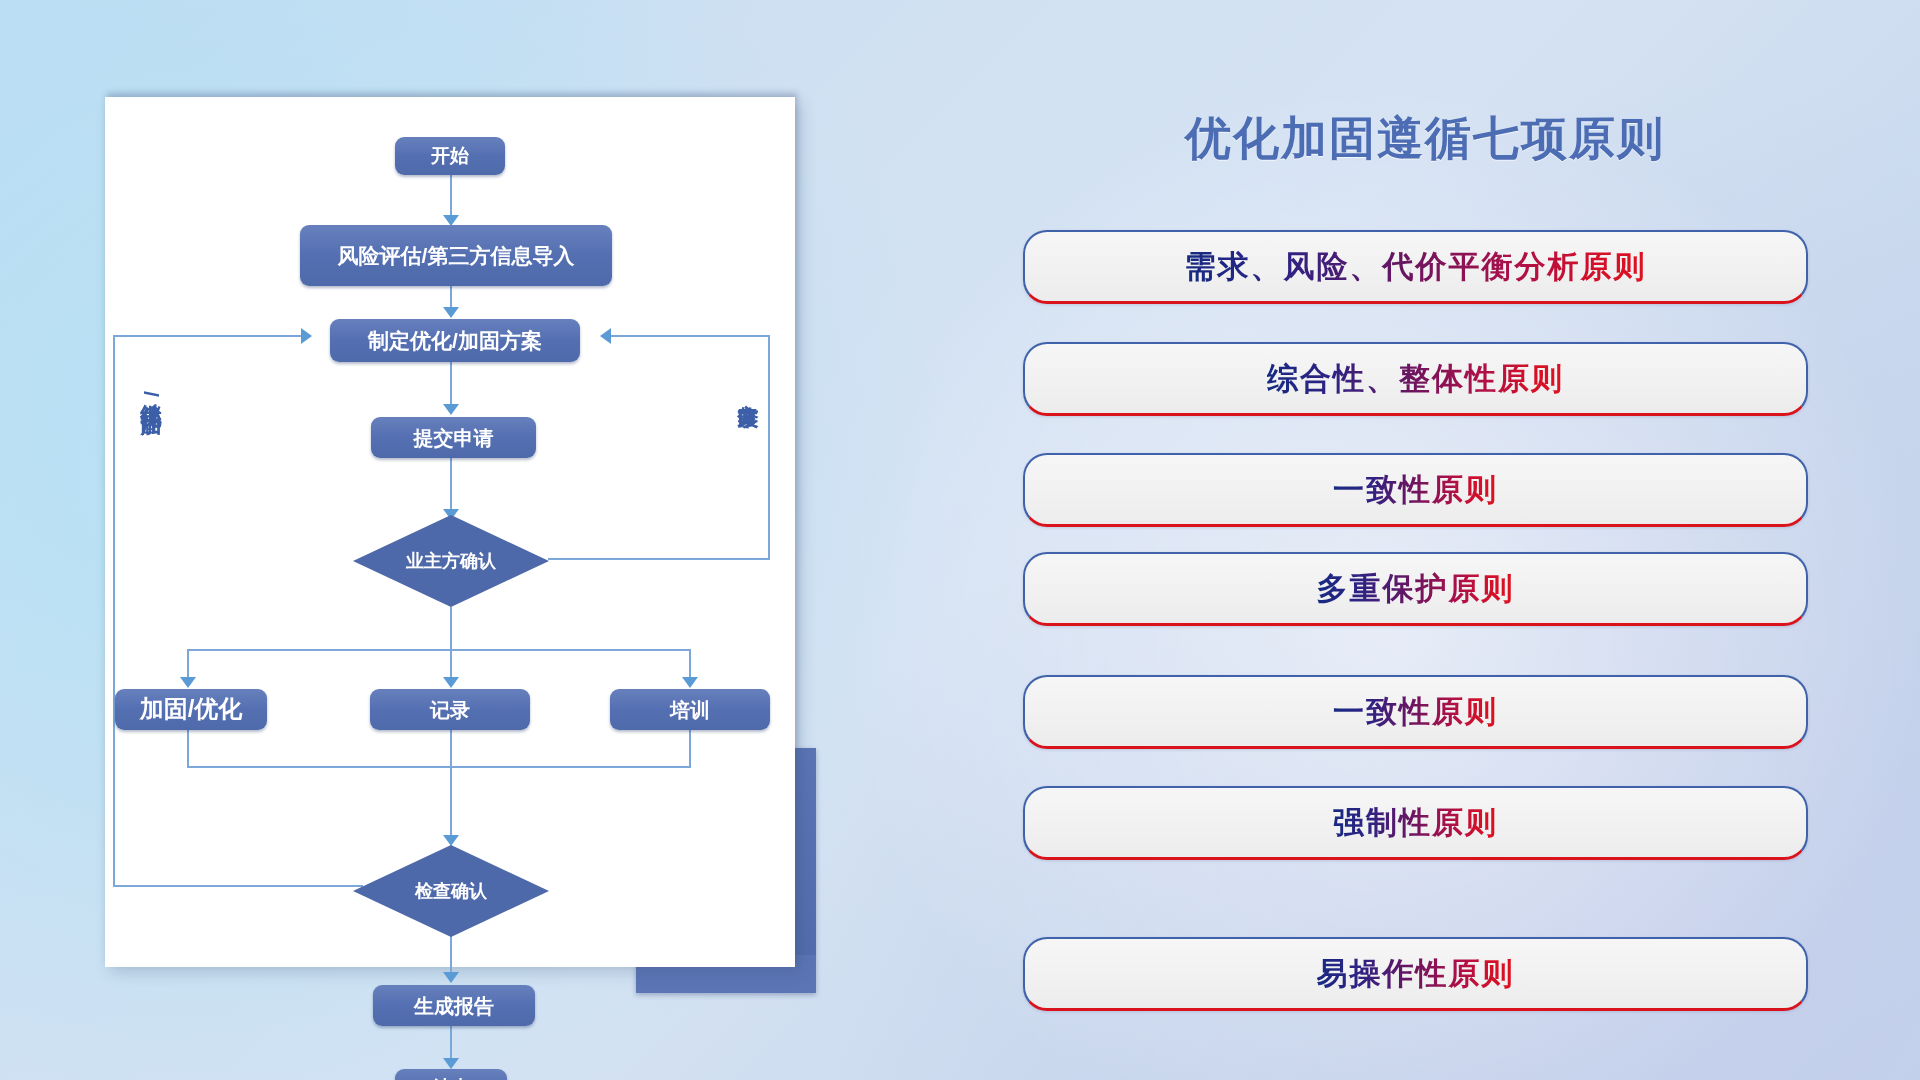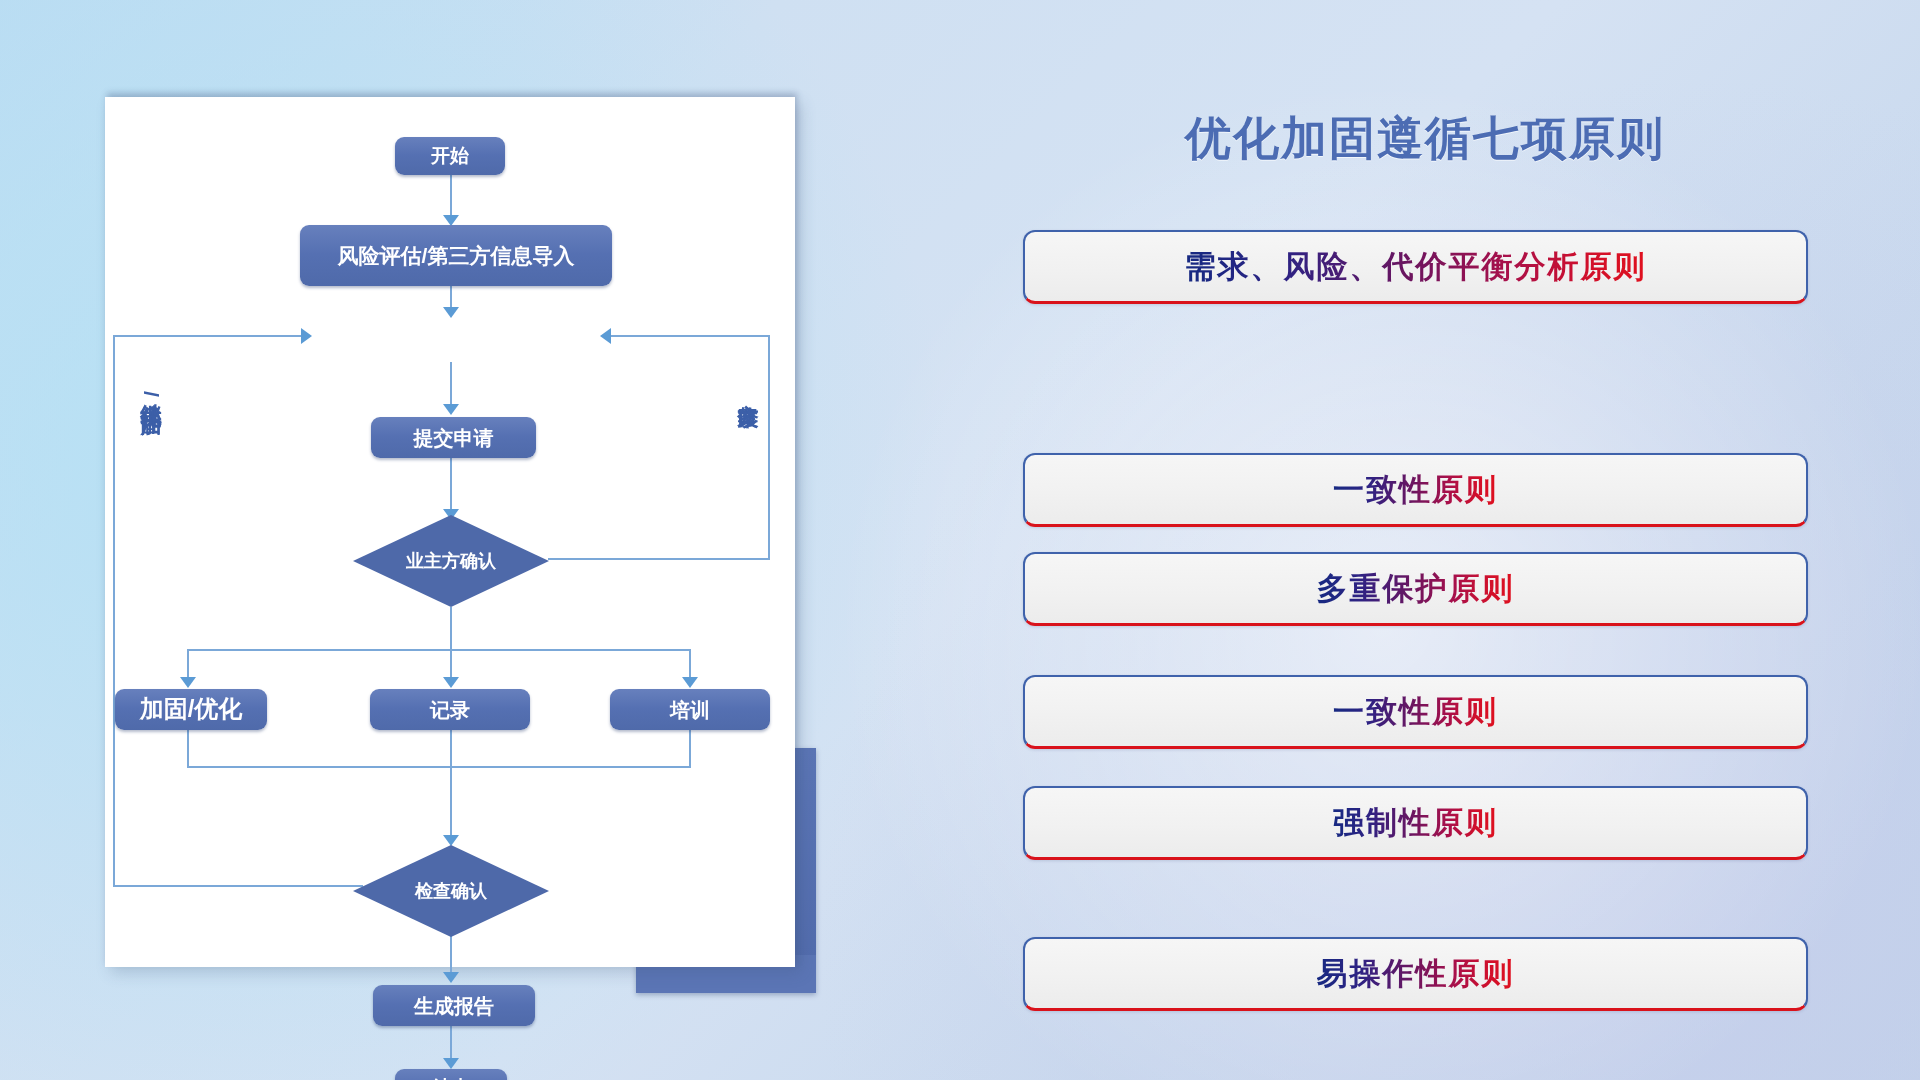--- a/index.html
+++ b/index.html
@@ -73,21 +73,21 @@
   #right-panel{ position:absolute; left:1020px; top:0; width:900px; height:1080px;text-decoration:underline; }
   #panel-title{
     position:absolute; left:0; top:108px; width:810px;
     text-align:center; font-size:46px; font-weight:bold;
     color:#4c6cb3; letter-spacing:2px;
     text-shadow:0 1px 0 rgba(255,255,255,.65);
   }
   .principle{
     position:absolute; left:3px; width:785px; height:74px;
     background:linear-gradient(180deg,#f6f6f6 0%,#f1f1f1 55%,#ececec 100%);
-    border-radius:12px;
+    border-radius:24px;
     border-top:2px solid #3f62ab;
     border-left:2px solid #3f62ab;
     border-right:2px solid #3f62ab;
     border-bottom:3px solid #d9121b;
     display:flex; align-items:center; justify-content:center;
     box-shadow:0 1px 3px rgba(60,80,130,.18);
   }
   .principle span{
     font-size:31px; font-weight:bold; letter-spacing:2px;
     background:linear-gradient(90deg,#172a82 0%,#2e2283 22%,#6b1560 48%,#a9104a 70%,#d2102a 88%,#e0101e 100%);
@@ -151,20 +151,23 @@
     <div class="arw arw-l" style="left:495px; top:231px;"></div>
 
     <div class="node" style="left:290px; top:40px; width:110px; height:38px; font-size:19px;">
       <span>开始</span>
     </div>
 
     <div class="node" style="left:195px; top:128px; width:312px; height:61px; font-size:21px;">
       <span>风险评估/第三方信息导入</span>
     </div>
 
+    <div class="node" style="left:225px; top:222px; width:250px; height:43px; font-size:21px;">
+      <span>制定优化/加固方案</span>
+    </div>
 
     <div class="node" style="left:266px; top:320px; width:165px; height:41px; font-size:20px;">
       <span>提交申请</span>
     </div>
 
     <div class="diamond" style="left:248px; top:418px; width:196px; height:92px; font-size:18px;">
       <span>业主方确认</span>
     </div>
 
     <div class="node" style="left:10px; top:592px; width:152px; height:41px; font-size:24px;">
@@ -198,20 +201,23 @@
   </div>
 </div>
 
 <div id="right-panel">
 
   <div id="panel-title">优化加固遵循七项原则</div>
 
   <div class="principle" style="top:230px;">
     <span>需求、风险、代价平衡分析原则</span>
   </div>
+  <div class="principle" style="top:342px;">
+    <span>综合性、整体性原则</span>
+  </div>
   <div class="principle" style="top:453px;">
     <span>一致性原则</span>
   </div>
   <div class="principle" style="top:552px;">
     <span>多重保护原则</span>
   </div>
   <div class="principle" style="top:675px;">
     <span>一致性原则</span>
   </div>
   <div class="principle" style="top:786px;">

